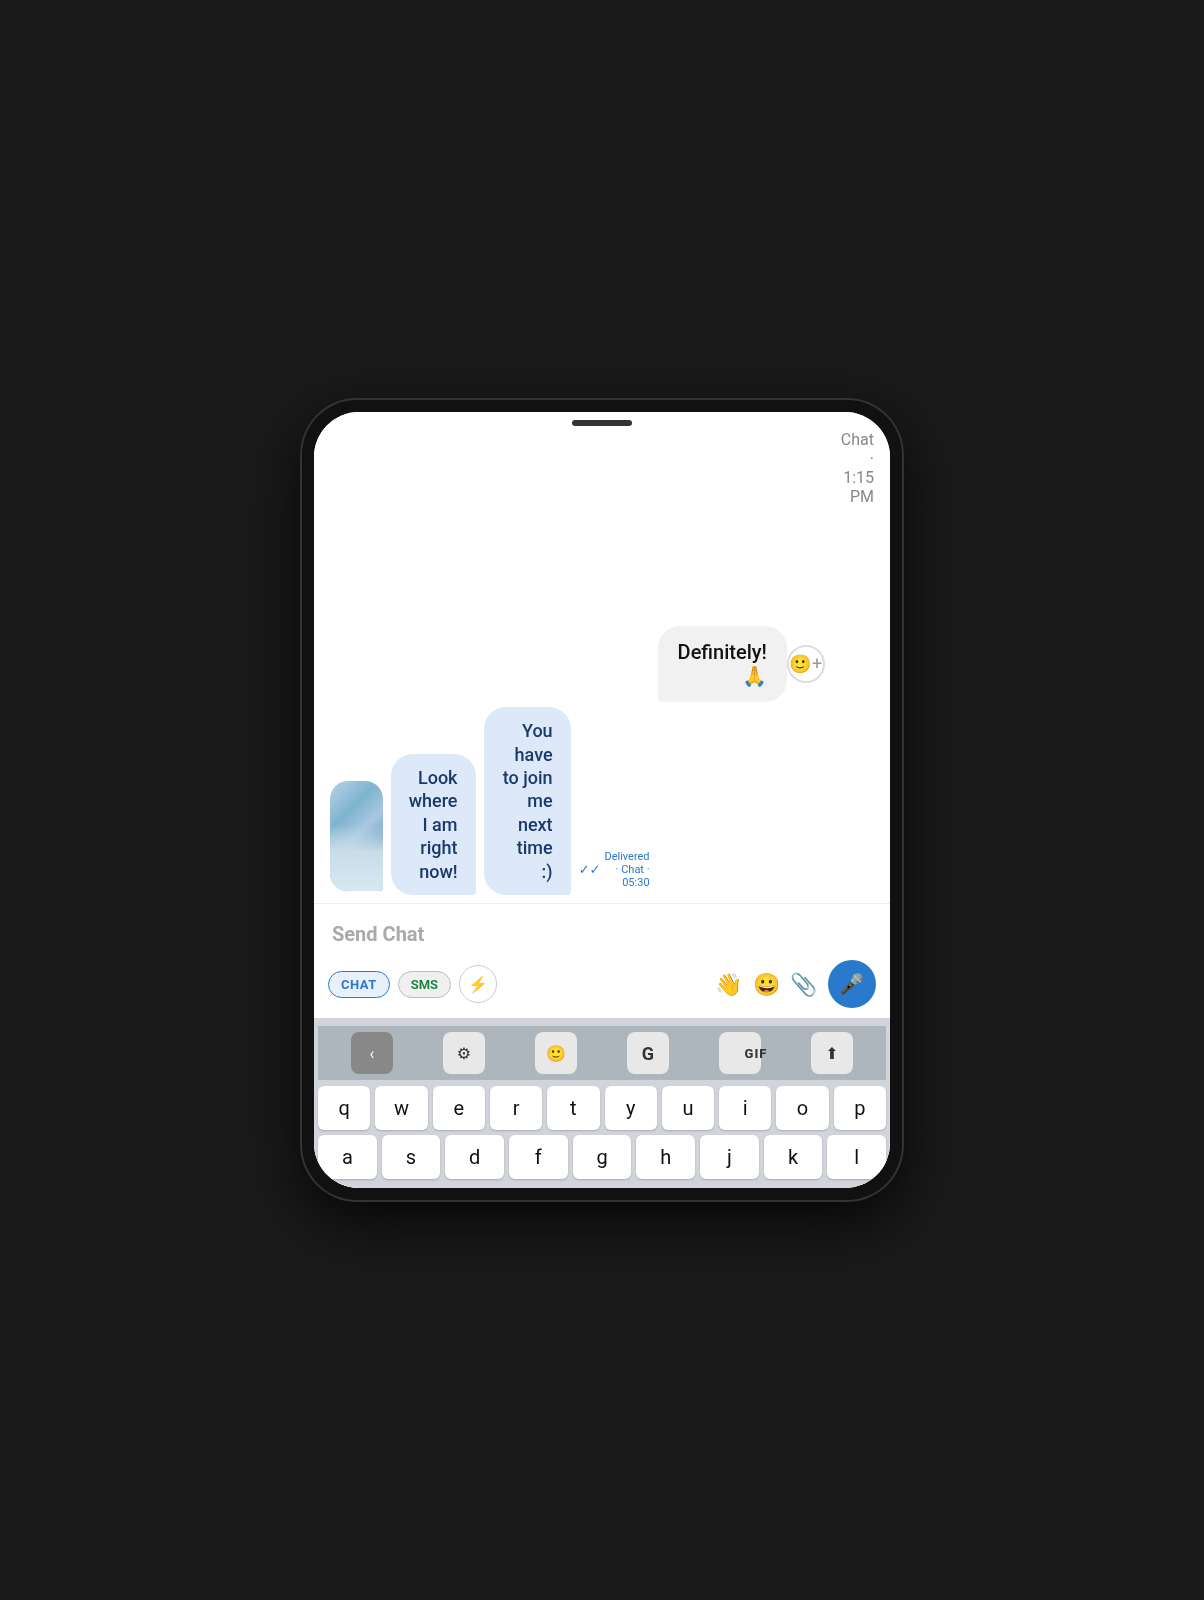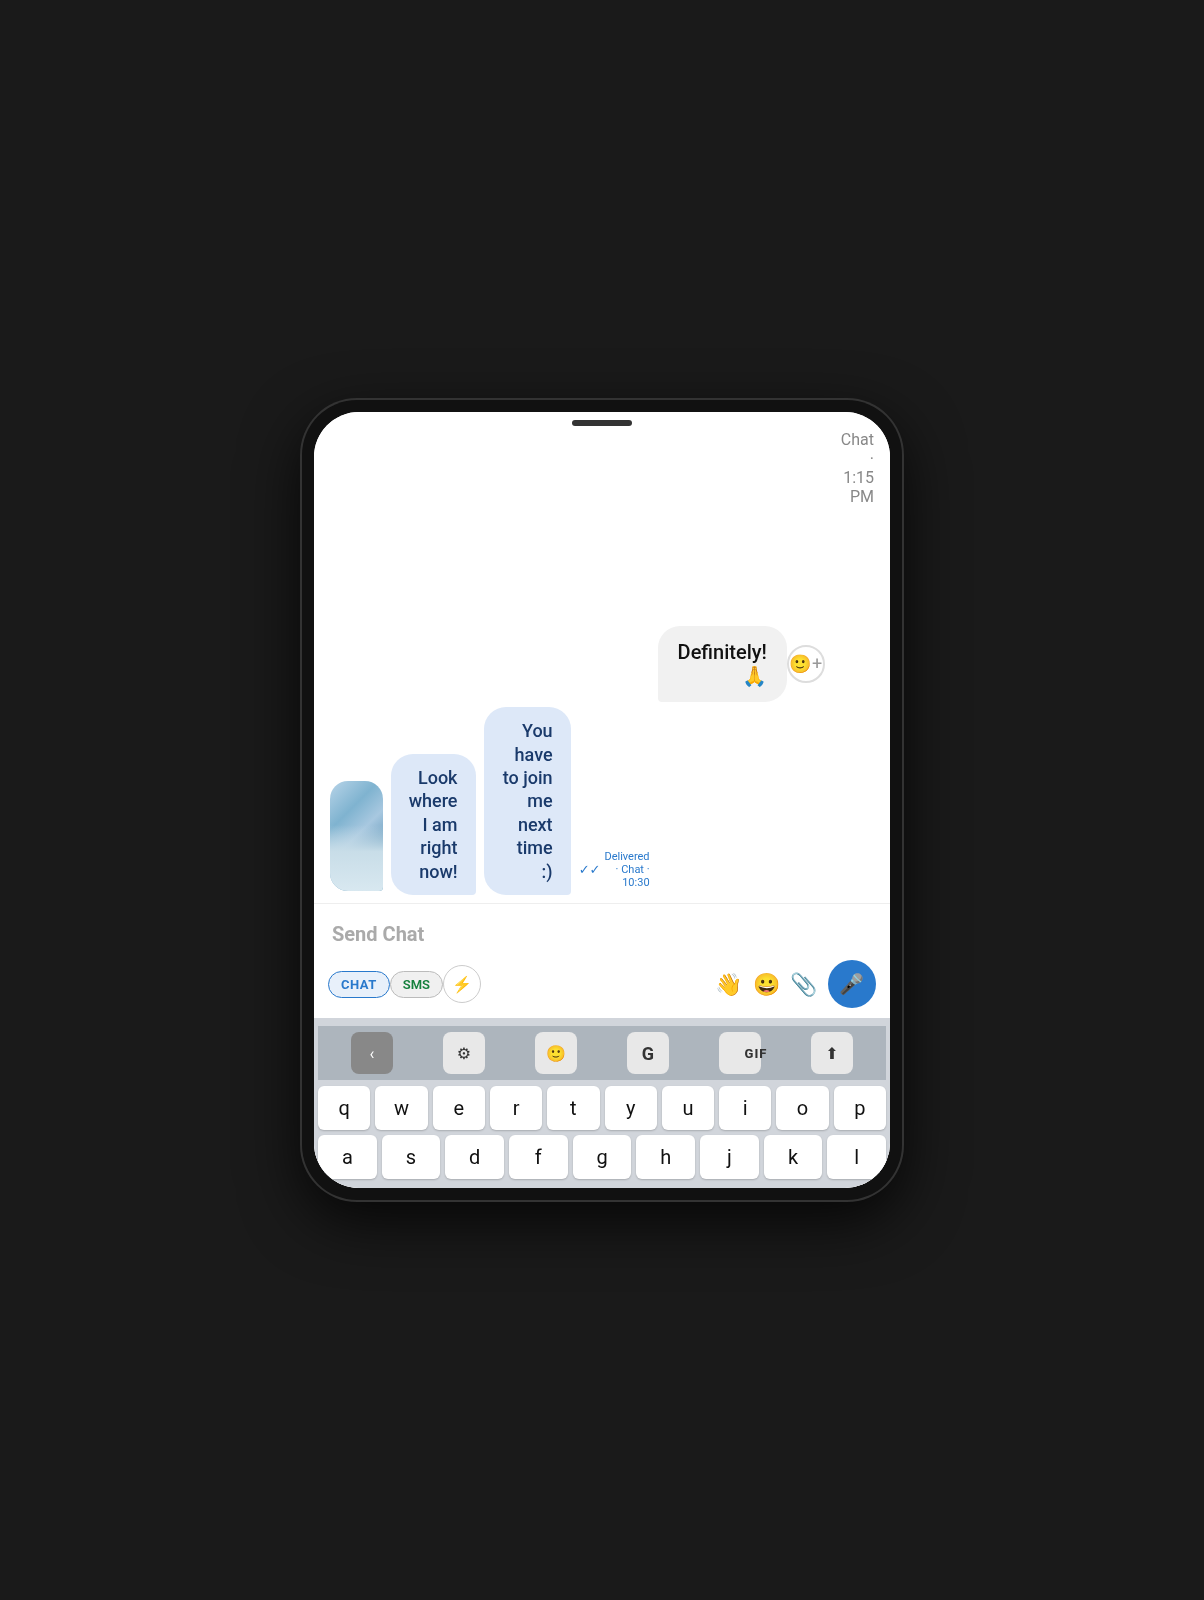--- a/index.html
+++ b/index.html
@@ -180,20 +180,21 @@
     .toolbar-row {
       display: flex;
       align-items: center;
       justify-content: space-between;
       padding: 6px 0 4px 0;
     }
 
     .toolbar-left {
       display: flex;
       align-items: center;
+      gap: 8px;
       text-align: center;
     }
 
     .chat-pill {
       background: #e8f0fa;
       border: 1.5px solid #2979cc;
       border-radius: 20px;
       padding: 5px 12px;
       font-size: 13px;
       font-weight: 700;
@@ -337,21 +338,21 @@
         <div class="sent-bubble">
           <span>Look where I am right now!</span>
         </div>
 
         <div class="sent-bubble">
           <span>You have to join me next time :)</span>
         </div>
 
         <div class="message-status">
           <span class="double-check">✓✓</span>
-          <span>Delivered · Chat · 10:30</span>
+          <span>Delivered · Chat · 05:30</span>
         </div>
 
         <div class="received-message-row">
           <div class="received-bubble">
             <span>Definitely! 🙏</span>
           </div>
           <div class="reaction-btn">
             <span>🙂+</span>
           </div>
         </div>

